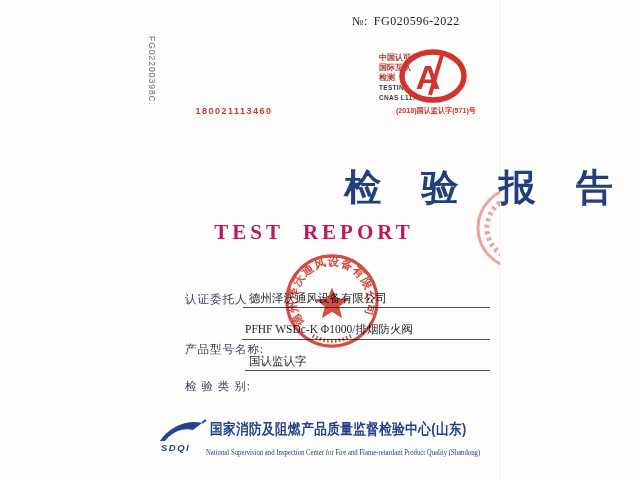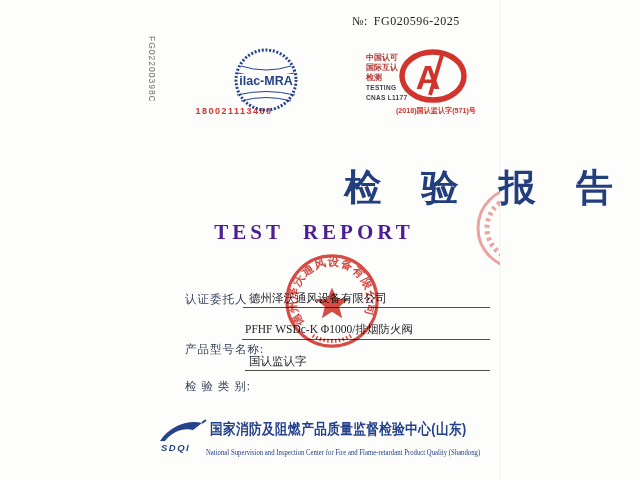--- a/index.html
+++ b/index.html
@@ -17,33 +17,33 @@
   
   .side-code{left:157px;top:36px;font-size:8.5px;color:#6d6d6d;
     transform:rotate(90deg);transform-origin:0 0;letter-spacing:1px;
     font-family:"Liberation Sans","DejaVu Sans",sans-serif;}
   
   .cma-box{left:158px;top:52px;}
   .cma-number{left:156px;top:106px;width:84px;text-align:center;font-size:9px;
     color:#d0342c;letter-spacing:1.5px;font-family:"Liberation Sans",sans-serif;font-weight:bold;margin-left:36px;}
   .ilac-box{left:232px;top:46px;}
   .cnas-box{left:292px;top:59px;}
-  .cnas-side{left:366px;top:53px;line-height:10px;font-family:"Liberation Sans",sans-serif;}
+  .cnas-side{left:379px;top:53px;line-height:10px;font-family:"Liberation Sans",sans-serif;}
   .cnas-side .cn{font-size:8px;color:#b23530;font-weight:bold;}
   .cnas-side .en{font-size:6.5px;color:#3c3c4c;font-weight:bold;letter-spacing:.3px;}
   .cal-box{left:398px;top:49px;}
   .cal-caption{left:388px;top:106px;width:96px;text-align:center;font-size:7.5px;
     color:#d0342c;font-weight:bold;transform:scaleX(.95);transform-origin:center;
     font-family:"Liberation Sans",sans-serif;}
   
   .title-cn{left:0;top:163px;width:628px;text-align:right;
     font-family:"Liberation Sans","DejaVu Sans",sans-serif;
     font-size:37px;font-weight:700;color:#233e7c;letter-spacing:15px;text-indent:15px;}
   .title-en{left:0;top:220px;width:628px;text-align:center;
-    font-size:21px;font-weight:700;color:#4c1d95;letter-spacing:4px;word-spacing:10px;}
+    font-size:21px;font-weight:700;color:#be185d;letter-spacing:4px;word-spacing:10px;}
   
   .field-label{font-size:11.5px;color:#36415c;letter-spacing:1px;}
   .field-value{font-size:11.5px;color:#23252b;}
   .field-line{border-bottom:1px solid #4c4c4c;height:0;}
   .f1-label{left:185px;top:292px;}
   .f1-value{left:249px;top:291px;}
   .f1-line{left:243px;top:307px;width:247px;}
   .f2-label{left:185px;top:324px;margin-top:18px;}
   .f2-value{left:245px;top:322px;}
   .f2-line{left:242px;top:339px;width:248px;}
@@ -62,38 +62,27 @@
   .org-en{left:206px;top:448px;font-size:7.5px;color:#24418a;
     transform:scaleX(.9);transform-origin:0 0;white-space:nowrap;}
 </style>
 </head>
 <body>
 
 <div class="canvas">
   <div class="page-edge"></div>
 
   <div class="abs report-no">
-    <span class="no-label">№:</span><span>FG020596-2025</span>
+    <span class="no-label">№:</span><span>FG020596-2022</span>
   </div>
 
   <div class="abs side-code">FG02200398C</div>
 
   <div class="abs cma-number">180021113460</div>
 
-  <div class="abs ilac-box">
-    <svg width="68" height="68" viewBox="0 0 68 68">
-      <circle cx="34" cy="34" r="30" fill="none" stroke="#26428b" stroke-width="3" stroke-dasharray="2 1.7"></circle>
-      <path d="M9 20 Q34 28 59 20" fill="none" stroke="#26428b" stroke-width="1"></path>
-      <path d="M6 27 Q34 35 62 27" fill="none" stroke="#26428b" stroke-width="1"></path>
-      <path d="M5 49 Q34 42 63 49" fill="none" stroke="#26428b" stroke-width="1"></path>
-      <path d="M9 55 Q34 48 59 55" fill="none" stroke="#26428b" stroke-width="1"></path>
-      <rect x="6" y="28" width="56" height="13" fill="#fdfdfc"></rect>
-      <text x="34" y="39" text-anchor="middle" font-family="Liberation Sans,sans-serif" font-size="12.5" font-weight="900" fill="#26428b">ilac-MRA</text>
-    </svg>
-  </div>
 
 
   <div class="abs cnas-side">
     <div class="cn">中国认可</div>
     <div class="cn">国际互认</div>
     <div class="cn">检测</div>
     <div class="en">TESTING</div>
     <div class="en">CNAS L1177</div>
   </div>
 

